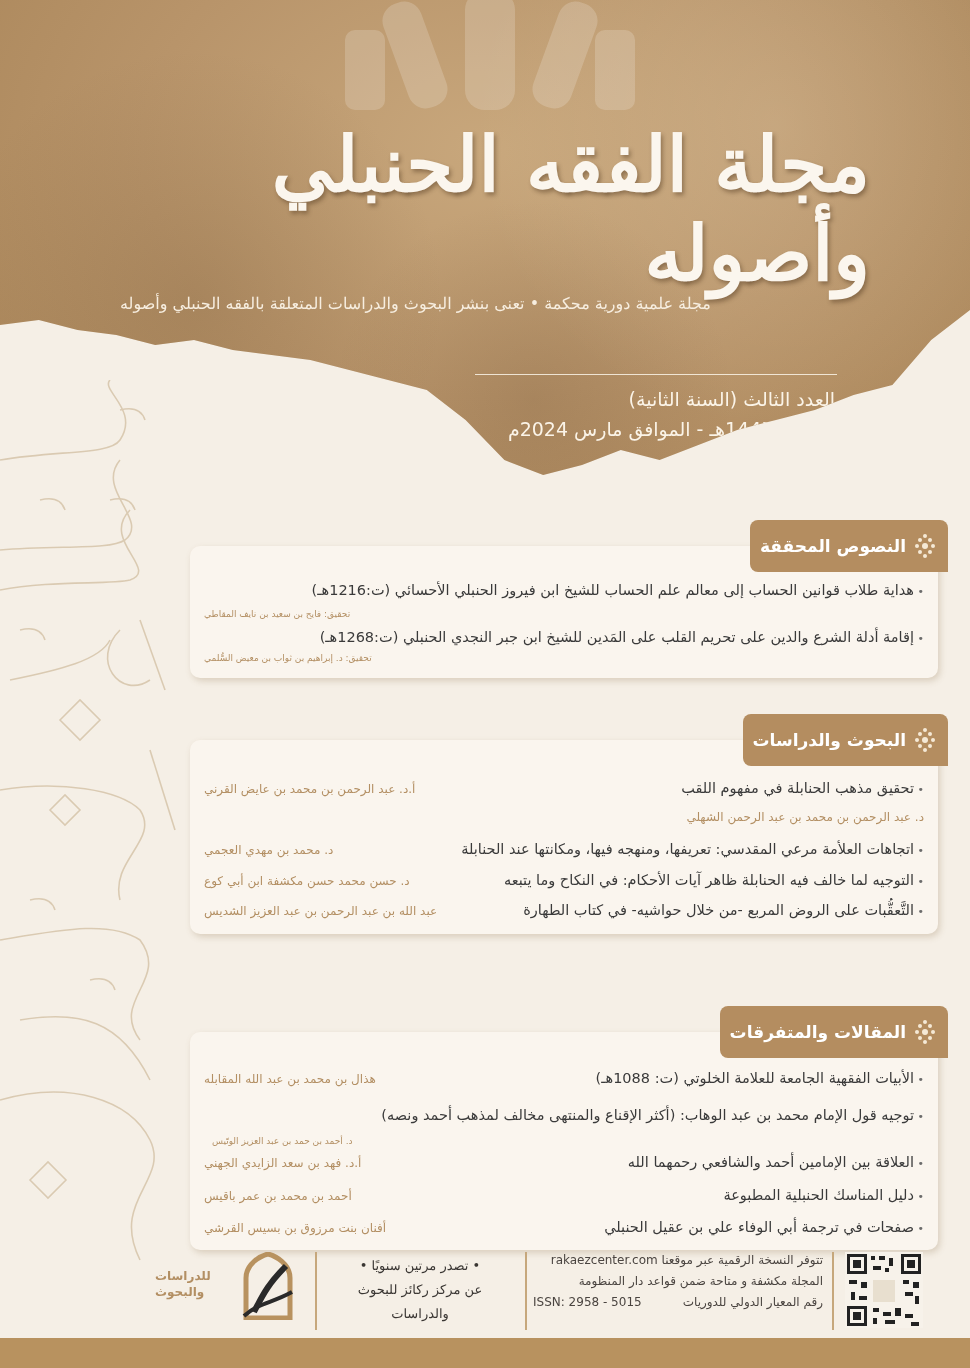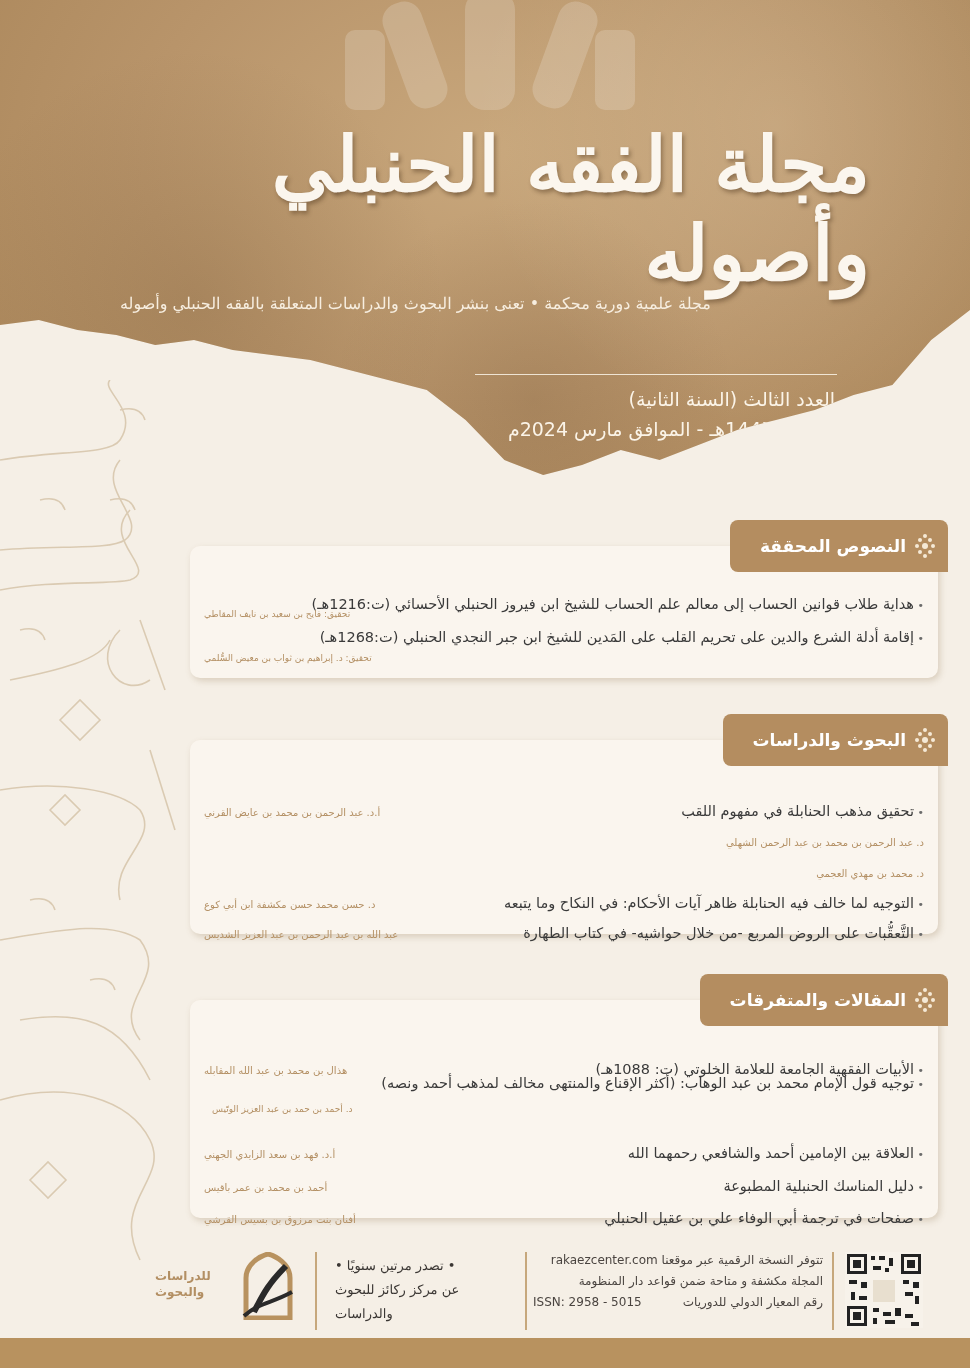--- a/index.html
+++ b/index.html
@@ -64,40 +64,40 @@
 
   
   .section {
     position: absolute; left: 190px; width: 748px;
     background: #faf5ee;
     border-radius: 10px;
     box-shadow: 2px 3px 6px rgba(140,110,70,0.25);
   }
   .section-tab {
     position: absolute; right: -10px; top: -26px;
-    height: 52px; padding: 0 42px 0 30px;
+    height: 52px; padding: 0 42px 0 10px;
     background: #b48d60;
     border-radius: 8px 8px 0 8px;
     color: #fff; font-size: 17px; font-weight: bold;
     display: flex; align-items: center;
     white-space: nowrap;
   }
   .tab-icon {
     position: absolute; right: 12px; top: 13px; width: 22px; height: 26px;
   }
   .row {
     position: absolute; left: 14px; right: 14px;
     display: flex; align-items: baseline; justify-content: space-between;
   }
   .row-title {
     font-size: 14.5px; color: #3a3a3a; white-space: nowrap;
   }
   .row-title::before { content: "• "; color: #6b6b6b; font-size: 11px; }
   .row-author {
-    font-size: 10px; color: #b38f63; white-space: nowrap; margin-top: 27px;
+    font-size: 12px; color: #b38f63; white-space: nowrap;
   }
   .row-sub {
     position: absolute; left: 14px; font-size: 9px; color: #b38f63; white-space: nowrap; direction: rtl;
   }
 
   
   .footer {
     position: absolute; left: 0; top: 1240px; width: 970px; height: 100px;
   }
   .qr {
@@ -106,21 +106,21 @@
   }
   .vrule { position: absolute; width: 2px; background: #c6a77c; }
   .foot-info {
     position: absolute; right: 147px; top: 10px; width: 290px;
     font-size: 12px; color: #4a4440; line-height: 21px; text-align: right;
   }
   .foot-info .issn-line { display: flex; justify-content: space-between; }
   .foot-pub {
     position: absolute; left: 335px; top: 14px; width: 170px;
     font-family: "DejaVu Serif", serif; color: #3a3633;
-    font-size: 13px; line-height: 24px; text-align: left;
+    font-size: 13px; line-height: 24px; text-align: center;
   }
   .logo {
     position: absolute; left: 240px; top: 12px; width: 56px; height: 68px;
   }
   .logo-text {
     position: absolute; left: 155px; top: 28px; width: 80px;
     font-size: 12px; color: #b38f63; font-weight: bold; line-height: 16px; text-align: left;
   }
   .bottom-band {
     position: absolute; left: 0; top: 1338px; width: 970px; height: 30px;
@@ -185,21 +185,21 @@
             <circle cx="3" cy="13" r="2"></circle>
             <circle cx="19" cy="13" r="2"></circle>
             <circle cx="6" cy="19" r="2"></circle>
             <circle cx="16" cy="19" r="2"></circle>
             <circle cx="11" cy="23" r="2"></circle>
             <circle cx="11" cy="13" r="3"></circle>
           </g>
         </svg>
       <span>النصوص المحققة</span>
     </div>
-    <div class="row" style="top:50px;">
+    <div class="row" style="top:36px;">
       <span class="row-title">هداية طلاب قوانين الحساب إلى معالم علم الحساب   للشيخ ابن فيروز الحنبلي الأحسائي (ت:1216هـ)</span>
     </div>
     <div class="row-sub" style="top:63px;text-align:right;">تحقيق: فايح بن سعيد بن نايف المقاطي</div>
     <div class="row" style="top:83px;">
       <span class="row-title">إقامة أدلة الشرع والدين على تحريم القلب على المَدين   للشيخ ابن جبر النجدي الحنبلي (ت:1268هـ)</span>
     </div>
     <div class="row-sub" style="top:107px;">تحقيق: د. إبراهيم بن ثواب بن معيض السُّلمي</div>
   </div>
 
   <div class="section" style="top:740px;height:194px;">
@@ -220,33 +220,34 @@
       <span>البحوث والدراسات</span>
     </div>
     <div class="row" style="top:40px;">
       <span class="row-title">تحقيق مذهب الحنابلة في مفهوم اللقب</span>
       <span class="row-author">أ.د. عبد الرحمن بن محمد بن عايض القرني</span>
     </div>
     <div class="row" style="top:70px;">
       <span class="row-author">د. عبد الرحمن بن محمد بن عبد الرحمن الشهلي</span>
     </div>
     <div class="row" style="top:101px;">
+      <span class="row-title">اتجاهات العلأمة مرعي المقدسي: تعريفها، ومنهجه فيها، ومكانتها عند الحنابلة</span>
       <span class="row-author">د. محمد بن مهدي العجمي</span>
     </div>
     <div class="row" style="top:132px;">
       <span class="row-title">التوجيه لما خالف فيه الحنابلة ظاهر آيات الأحكام: في النكاح وما يتبعه</span>
       <span class="row-author">د. حسن محمد حسن مكشفة ابن أبي كوع</span>
     </div>
     <div class="row" style="top:162px;">
       <span class="row-title">التَّعقُّبات على الروض المربع -من خلال حواشيه- في كتاب الطهارة</span>
       <span class="row-author">عبد الله بن عبد الرحمن بن عبد العزيز الشديس</span>
     </div>
   </div>
 
-  <div class="section" style="top:1000px;height:218px;">
+  <div class="section" style="top:1032px;height:218px;">
     <div class="section-tab">
       <svg class="tab-icon" viewBox="0 0 22 26">
           <g fill="#f5e9d6">
             <circle cx="11" cy="3" r="2"></circle>
             <circle cx="6" cy="7" r="2"></circle>
             <circle cx="16" cy="7" r="2"></circle>
             <circle cx="3" cy="13" r="2"></circle>
             <circle cx="19" cy="13" r="2"></circle>
             <circle cx="6" cy="19" r="2"></circle>
             <circle cx="16" cy="19" r="2"></circle>

